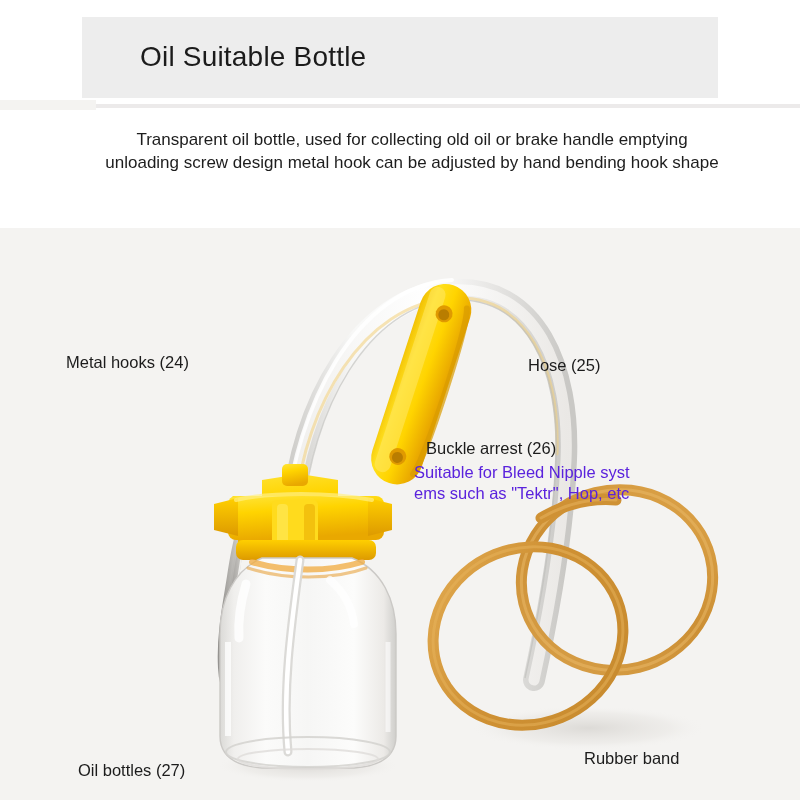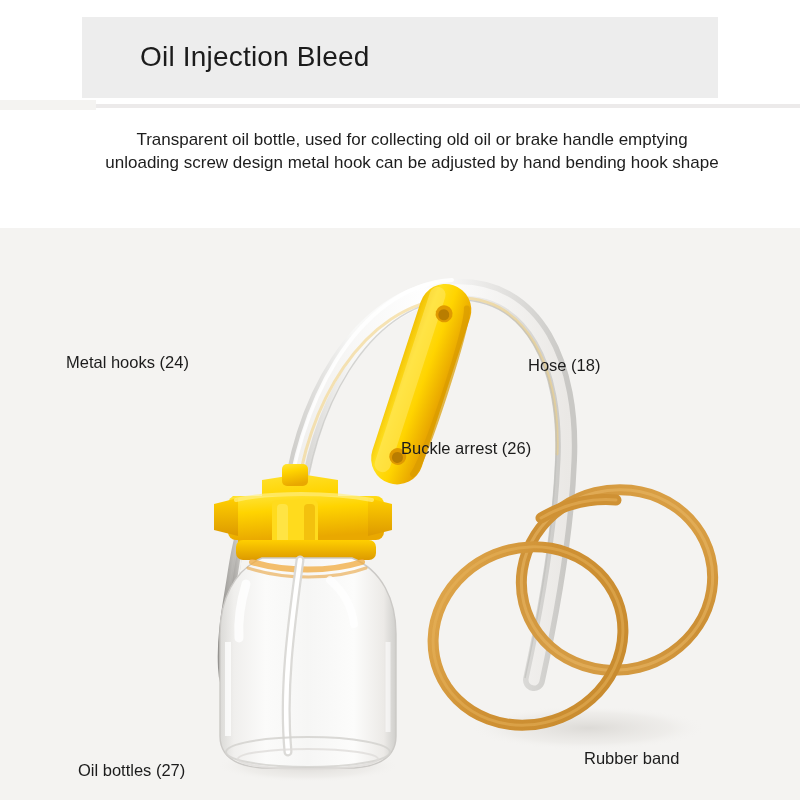--- a/index.html
+++ b/index.html
@@ -119,21 +119,21 @@
     white-space: nowrap;
   }
   .note-purple .nline { display: block; }
 </style>
 </head>
 <body>
 
 <div id="page">
 
   <div class="header-band"></div>
-  <div class="header-title">Oil Injection Bleed</div>
+  <div class="header-title">Oil Suitable Bottle</div>
   <div class="header-underline"></div>
   <div class="header-underline-left"></div>
 
   <div class="description">
     <span class="line">Transparent oil bottle, used for collecting old oil or brake handle emptying</span>
     <span class="line">unloading screw design metal hook can be adjusted by hand bending hook shape</span>
   </div>
 
   <div class="photo-stage">
     <svg class="stage-svg" viewBox="0 0 800 572">
@@ -323,23 +323,27 @@
         <ellipse cx="528" cy="408" rx="96" ry="88" fill="none" stroke="url(#gRubber1)" stroke-width="11" transform="rotate(-22 528 408)"></ellipse>
         <ellipse cx="528" cy="408" rx="96" ry="88" fill="none" stroke="#e7b35c" stroke-width="3" transform="rotate(-22 528 408)" opacity="0.5"></ellipse>
 
         <path d="M 541,290 C 565,276 592,270 616,272" fill="none" stroke="#cf9134" stroke-width="11" stroke-linecap="round"></path>
         <path d="M 541,290 C 565,276 592,270 616,272" fill="none" stroke="#e7b35c" stroke-width="3" stroke-linecap="round" opacity="0.55"></path>
       </g>
     </svg>
 
     <div class="label label-metal-hooks" style="top:124px; left:66px;">Metal hooks (24)</div>
 
-    <div class="label label-hose" style="top:127px; left:528px;">Hose (18)</div>
-
-    <div class="label label-buckle" style="top:210px; left:401px;">Buckle arrest (26)</div>
-
+    <div class="label label-hose" style="top:127px; left:528px;">Hose (25)</div>
+
+    <div class="label label-buckle" style="top:210px; left:426px;">Buckle arrest (26)</div>
+
+    <div class="note-purple" style="top:234px; left:414px;">
+      <span class="nline">Suitable for Bleed Nipple syst</span>
+      <span class="nline">ems such as "Tektr", Hop, etc</span>
+    </div>
 
     <div class="label label-oil-bottles" style="top:520px; left:78px;">Oil bottles (27)</div>
 
     <div class="label label-rubber-band" style="top:520px; left:584px;">Rubber band</div>
   </div>
 
 </div>
 
 </body></html>

